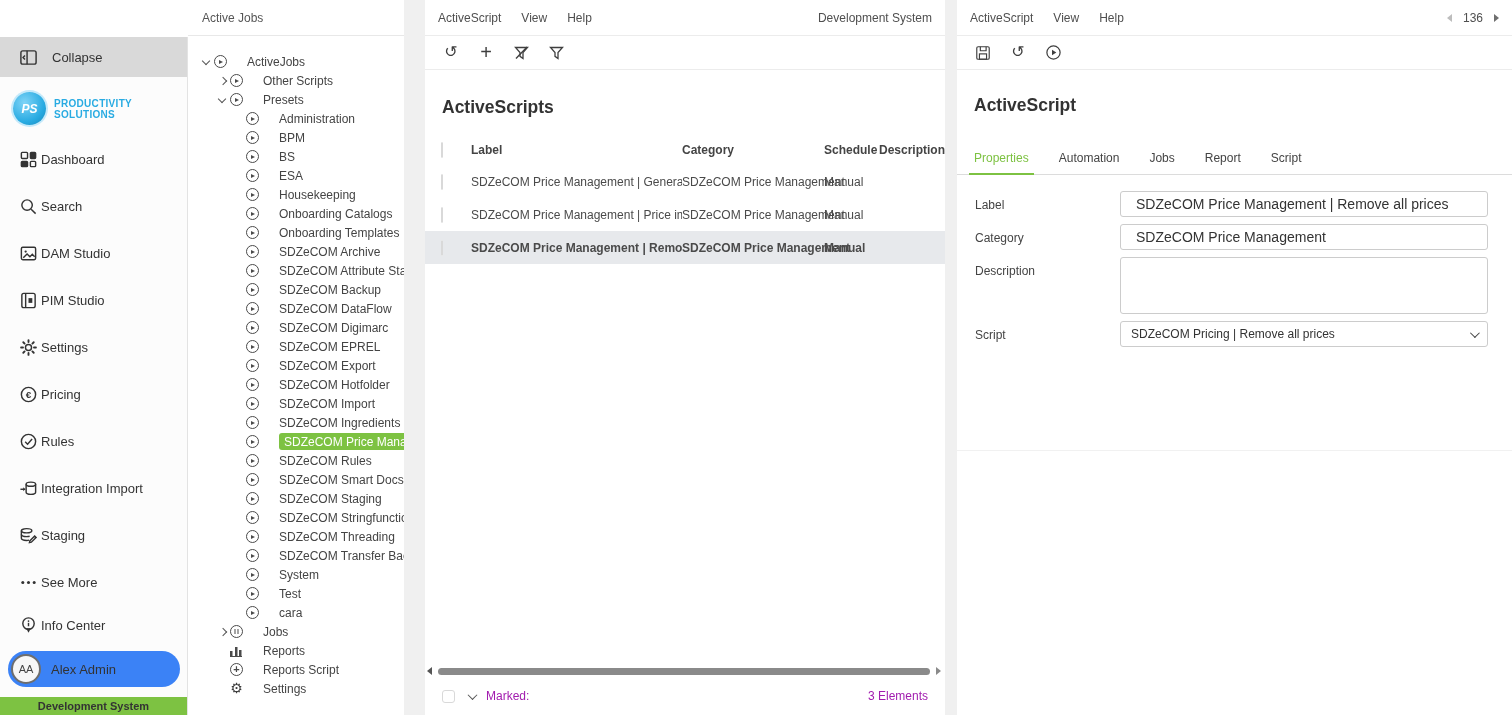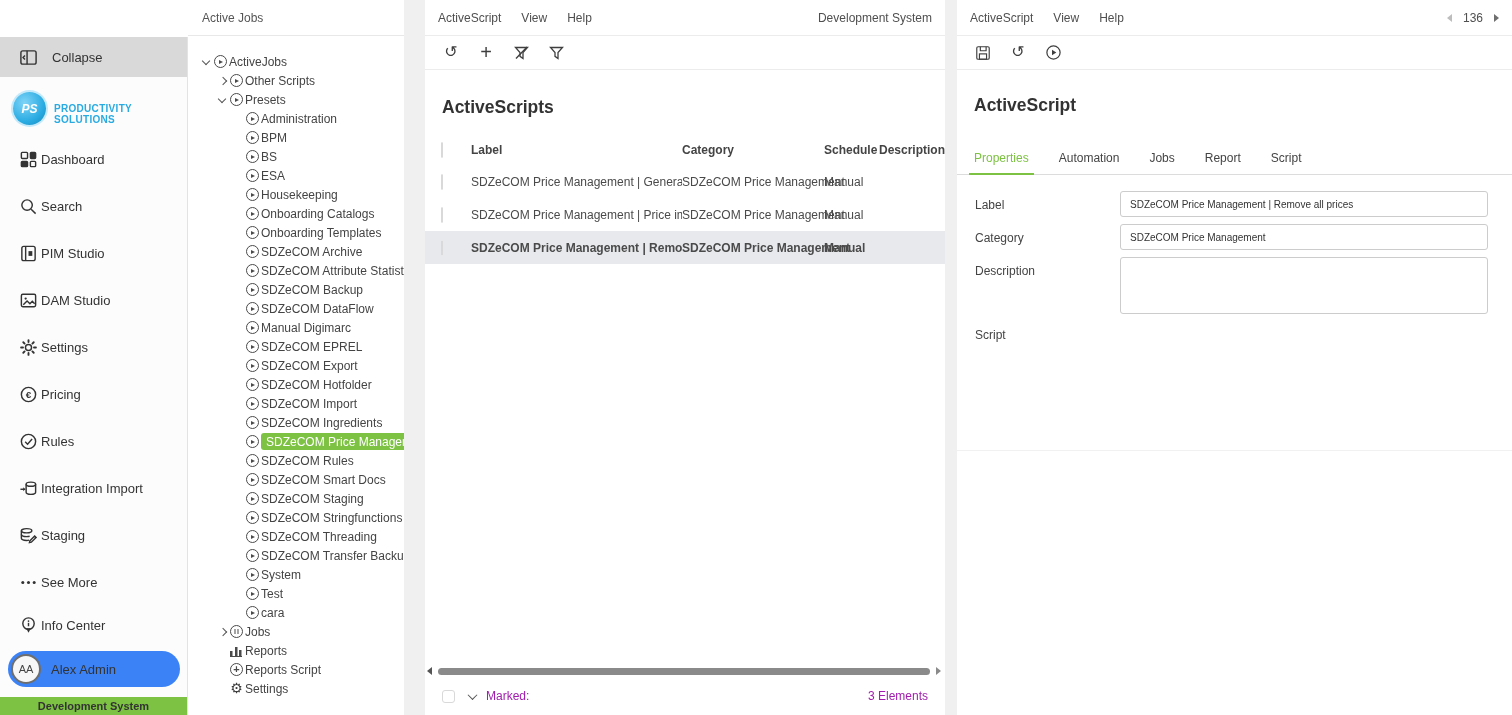--- a/index.html
+++ b/index.html
@@ -9,21 +9,21 @@
     font-family:"Liberation Sans", sans-serif;
     background:#fff; color:#444;
   }
   .app { display:flex; width:1512px; height:715px; }
 
   
   .sidebar { width:188px; flex:none; background:#fcfcfc; border-right:1px solid #e3e3e3;
              display:flex; flex-direction:column;margin-top:37px; }
   .collapse-row { height:40px; flex:none; background:#d9d9d9; display:flex; align-items:center;
                   gap:13px; padding-left:18px; font-size:13px; color:#333; cursor:pointer; }
-  .logo-row { flex:none; display:flex; align-items:flex-end; gap:8px; padding:15px 0 11px 13px; }
+  .logo-row { flex:none; display:flex; align-items:center; gap:8px; padding:15px 0 11px 13px; }
   .ps-badge { width:33px; height:33px; border-radius:50%; flex:none;
               background:radial-gradient(circle at 35% 32%, #7fd4f7, #29abe2 62%, #1787ba);
               box-shadow:0 0 0 2px #c4e9fa;
               color:#fff; font-style:italic; font-weight:bold; font-size:12px;
               display:flex; align-items:center; justify-content:center; }
   .logo-text { font-size:10px; font-weight:bold; color:#29abe2; line-height:1.1; letter-spacing:.3px; }
   .nav { flex:none; }
   .nav-item { height:47px; display:flex; align-items:center; gap:2px; padding-left:18px;
               font-size:13px; color:#333; cursor:pointer; }
   .nav-icon { width:21px; height:21px; flex:none; display:flex; align-items:center; justify-content:center; }
@@ -57,21 +57,21 @@
                             box-shadow:3px 0 0 #4a4a4a; transform:translateX(-1.5px); }
   .ticon.icon-reports { border:none; border-radius:0;
       background:
         linear-gradient(#4a4a4a,#4a4a4a) 0px 7px / 2.5px 5px no-repeat,
         linear-gradient(#4a4a4a,#4a4a4a) 4.5px 3px / 2.5px 9px no-repeat,
         linear-gradient(#4a4a4a,#4a4a4a) 9px 6px / 2.5px 6px no-repeat,
         linear-gradient(#4a4a4a,#4a4a4a) 0px 12px / 12px 1.4px no-repeat; }
   .ticon.icon-plus::after { content:"+"; font-size:11px; font-weight:bold; color:#4a4a4a; line-height:1; margin-top:-1px; }
   .ticon.icon-gear { border:none; }
   .ticon.icon-gear::after { content:"\2699"; font-size:14px; color:#3d3d3d; line-height:13px; }
-  .tree-label { margin-left:2px; }
+  .tree-label { margin-left:20px; }
   .tree-label.sel { background:#7dc242; color:#fff; padding:1.5px 5px; border-radius:3px; }
 
   .panel-gutter-a { width:21px; flex:none; background:#f0f0f0; }
   .panel-gutter-b { width:12px; flex:none; background:#f0f0f0; }
 
   
   .menubar { height:36px; flex:none; border-bottom:1px solid #ececec; display:flex; align-items:center;
              padding:0 13px; font-size:12px; color:#4f4f4f; }
   .menu-items { display:flex; gap:20px; }
   .menu-items span { cursor:pointer; }
@@ -118,22 +118,22 @@
   .pg-arrow-r { width:0; height:0; border-top:4.5px solid transparent; border-bottom:4.5px solid transparent;
                 border-left:5.5px solid #6f6f6f; cursor:pointer; }
   .detail-panel .page-title { margin:25px 0 13px; padding:0 17px; }
   .tabs { display:flex; gap:30px; padding:0 17px; border-bottom:1px solid #dcdcdc; flex:none; }
   .tab { font-size:12px; color:#444; padding:2px 0 9px; position:relative; cursor:pointer;margin-top:20px; }
   .tab.active { color:#7dc242; }
   .tab.active::after { content:""; position:absolute; left:-5px; right:-5px; bottom:-1px; height:2px; background:#7dc242; }
   .form { padding:16px 24px 0 18px; }
   .frow { display:flex; margin-bottom:7px; }
   .flabel { width:145px; flex:none; font-size:12px; color:#444; padding-top:7px; }
-  .finput { flex:1; height:26px; border:1px solid #ccc; border-radius:3px; font-size:10px; color:#333;
-            padding:0 9px; background:#fff; font-family:"Liberation Sans", sans-serif; outline:none; min-width:0; }
+  .finput { flex:1; height:26px; border:1px solid #ccc; border-radius:3px; font-size:14px; color:#333;
+            padding:0 15px; background:#fff; font-family:"Liberation Sans", sans-serif; outline:none; min-width:0; }
   textarea.finput { height:57px; resize:none; padding-top:6px; }
   .fselect { flex:1; height:26px; border:1px solid #ccc; border-radius:3px; display:flex; align-items:center;
              padding:0 10px; font-size:12px; color:#333; cursor:pointer; min-width:0; }
   .fselect .chev { margin-left:auto; width:7px; height:7px; border-right:1.6px solid #444;
                    border-bottom:1.6px solid #444; transform:rotate(45deg) translateY(-2px); }
   .detail-divider { position:absolute; top:450px; left:0; right:0; border-top:1px solid #f1f1f1; }
 </style>
 </head>
 <body>
 
@@ -176,36 +176,36 @@
           <svg width="19" height="19" viewBox="0 0 20 20">
               <circle cx="8.5" cy="8.5" r="5.5"></circle>
               <line x1="12.8" y1="12.8" x2="17.5" y2="17.5"></line>
             </svg>
         </span>
         <span>Search</span>
       </div>
       <div class="nav-item">
         <span class="nav-icon">
           <svg width="19" height="19" viewBox="0 0 20 20">
+              <rect x="2.5" y="3.5" width="15" height="13" rx="1.5"></rect>
+              <circle cx="7" cy="8" r="1.2" fill="#333" stroke="none"></circle>
+              <path d="M4.5 14.5 L8.5 10.5 L11.5 13.5 L14 10.8 L16.5 13.5"></path>
+            </svg>
+        </span>
+        <span>DAM Studio</span>
+      </div>
+      <div class="nav-item">
+        <span class="nav-icon">
+          <svg width="19" height="19" viewBox="0 0 20 20">
               <rect x="3" y="2.5" width="14" height="15" rx="2"></rect>
               <line x1="7" y1="2.5" x2="7" y2="17.5"></line>
               <rect x="10" y="7.5" width="4" height="5" fill="#333" stroke="none"></rect>
             </svg>
         </span>
         <span>PIM Studio</span>
-      </div>
-      <div class="nav-item">
-        <span class="nav-icon">
-          <svg width="19" height="19" viewBox="0 0 20 20">
-              <rect x="2.5" y="3.5" width="15" height="13" rx="1.5"></rect>
-              <circle cx="7" cy="8" r="1.2" fill="#333" stroke="none"></circle>
-              <path d="M4.5 14.5 L8.5 10.5 L11.5 13.5 L14 10.8 L16.5 13.5"></path>
-            </svg>
-        </span>
-        <span>DAM Studio</span>
       </div>
       <div class="nav-item">
         <span class="nav-icon">
           <svg width="19" height="19" viewBox="0 0 20 20">
               <circle cx="10" cy="10" r="3.2"></circle>
               <g stroke-width="2" stroke-linecap="round">
                 <line x1="10" y1="2.2" x2="10" y2="4.2"></line>
                 <line x1="10" y1="15.8" x2="10" y2="17.8"></line>
                 <line x1="2.2" y1="10" x2="4.2" y2="10"></line>
                 <line x1="15.8" y1="10" x2="17.8" y2="10"></line>
@@ -376,21 +376,21 @@
 
         <div class="tree-row lvl-2">
           <span class="caret caret-none"></span>
           <span class="ticon icon-play"></span>
           <span class="tree-label">SDZeCOM DataFlow</span>
         </div>
 
         <div class="tree-row lvl-2">
           <span class="caret caret-none"></span>
           <span class="ticon icon-play"></span>
-          <span class="tree-label">Manual Digimarc</span>
+          <span class="tree-label">SDZeCOM Digimarc</span>
         </div>
 
         <div class="tree-row lvl-2">
           <span class="caret caret-none"></span>
           <span class="ticon icon-play"></span>
           <span class="tree-label">SDZeCOM EPREL</span>
         </div>
 
         <div class="tree-row lvl-2">
           <span class="caret caret-none"></span>
@@ -633,19 +633,23 @@
       <div class="frow">
         <span class="flabel">Category</span>
         <input class="finput" type="text" value="SDZeCOM Price Management" style="">
       </div>
       <div class="frow">
         <span class="flabel">Description</span>
         <textarea class="finput" style=""></textarea>
       </div>
       <div class="frow">
         <span class="flabel">Script</span>
+        <div class="fselect">
+          <span>SDZeCOM Pricing | Remove all prices</span>
+          <span class="chev"></span>
+        </div>
       </div>
     </div>
 
     <div class="detail-divider"></div>
   </div>
 
 </div>
 
 </body></html>

